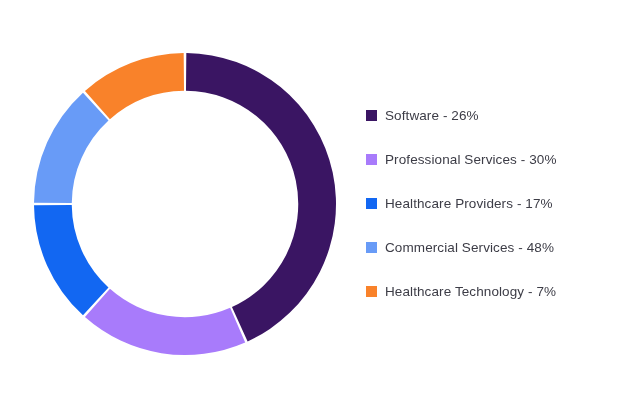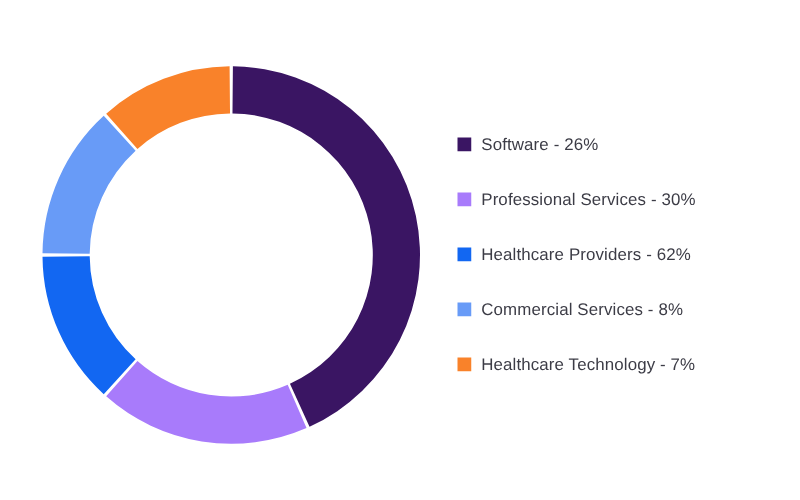--- a/index.html
+++ b/index.html
@@ -82,25 +82,25 @@
       <div class="legend-item">
         <span class="legend-swatch" style="background: rgb(58, 21, 99);"></span>
         <span class="legend-label">Software - 26%</span>
       </div>
       <div class="legend-item">
         <span class="legend-swatch" style="background: rgb(168, 123, 251);"></span>
         <span class="legend-label">Professional Services - 30%</span>
       </div>
       <div class="legend-item">
         <span class="legend-swatch" style="background: rgb(18, 103, 242);"></span>
-        <span class="legend-label">Healthcare Providers - 62%</span>
+        <span class="legend-label">Healthcare Providers - 17%</span>
       </div>
       <div class="legend-item">
         <span class="legend-swatch" style="background: rgb(104, 155, 247);"></span>
-        <span class="legend-label">Commercial Services - 8%</span>
+        <span class="legend-label">Commercial Services - 48%</span>
       </div>
       <div class="legend-item">
         <span class="legend-swatch" style="background: rgb(249, 130, 42);"></span>
         <span class="legend-label">Healthcare Technology - 7%</span>
       </div>
     </div>
 
 </div>
 
 </body></html>

